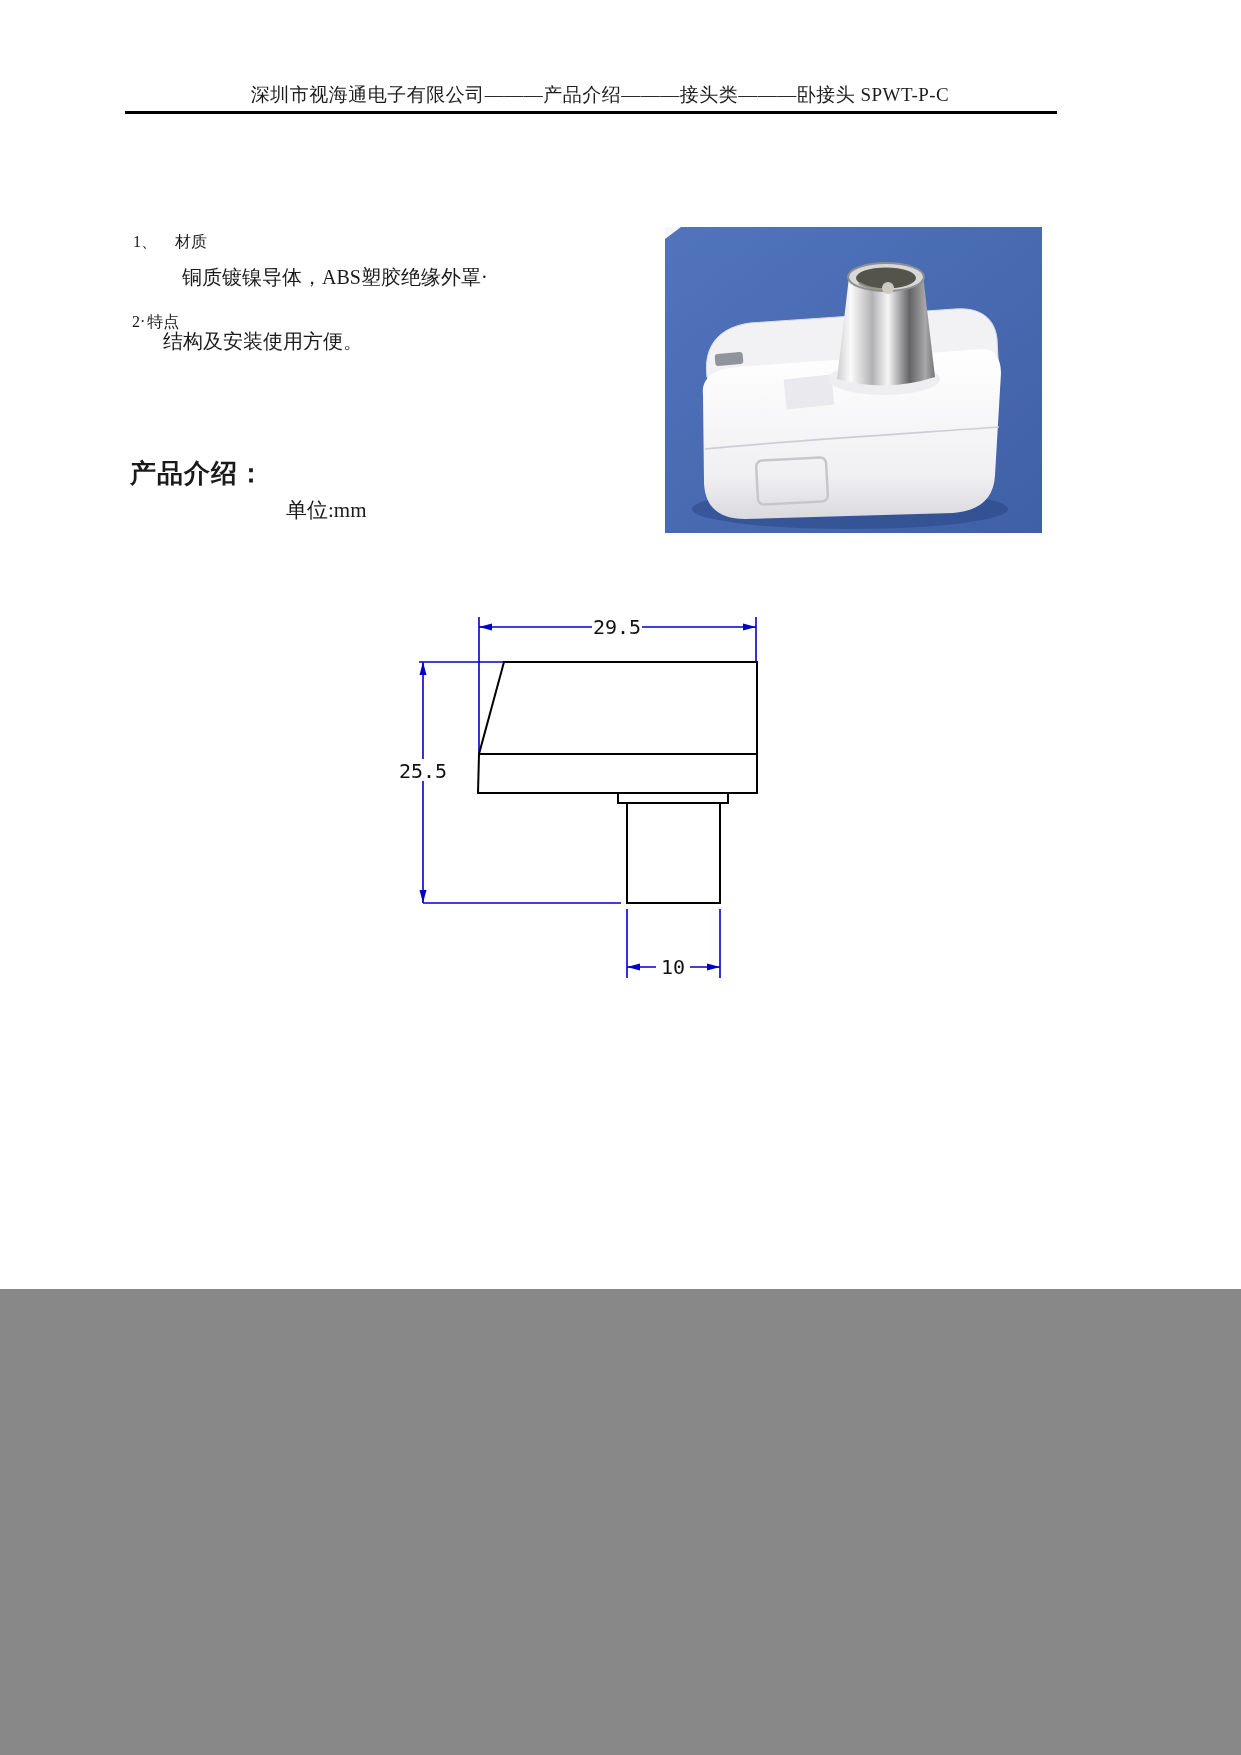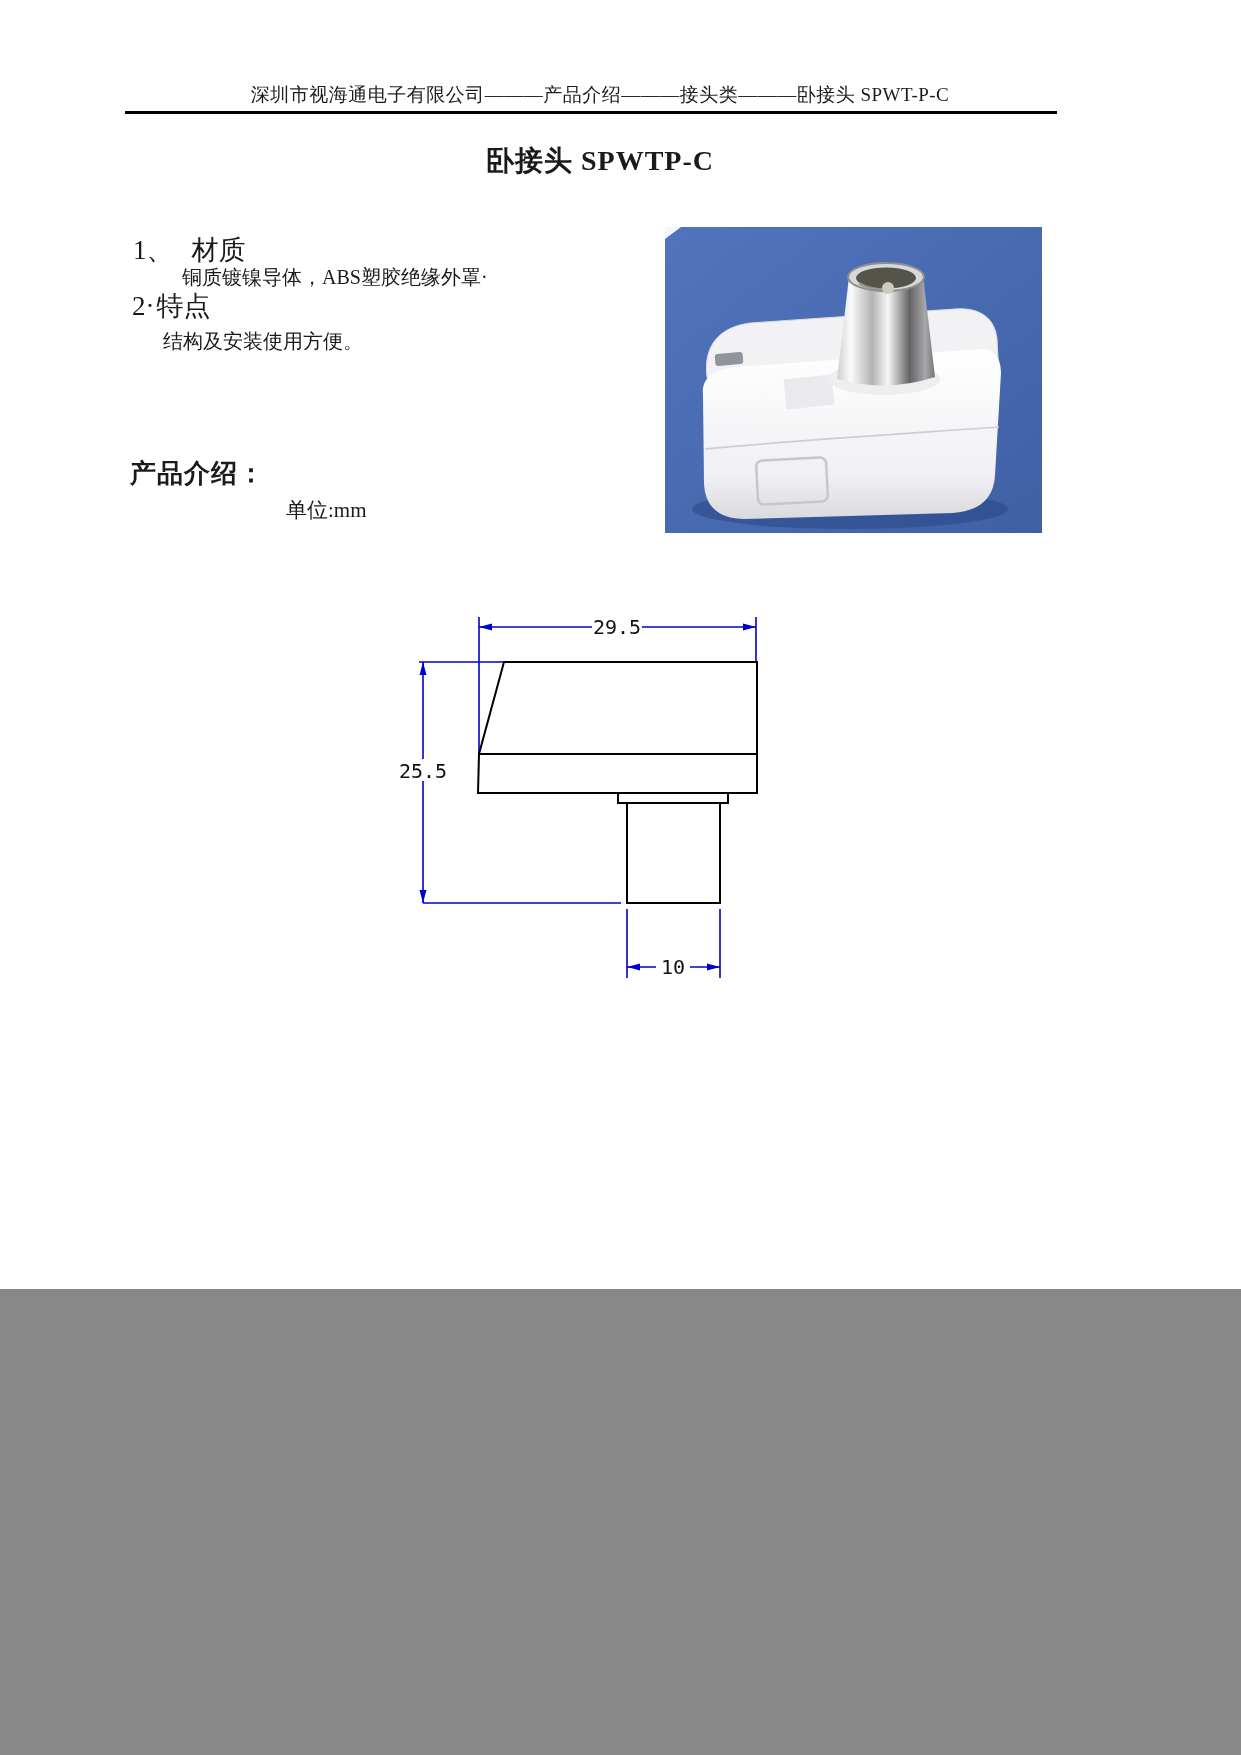--- a/index.html
+++ b/index.html
@@ -29,25 +29,25 @@
   
   .doc-title{
     left:0; top:142px; width:1200px;
     margin:0;
     text-align:center;
     font-size:28px;
     font-weight:bold;
     letter-spacing:1px;
   }
   
-  .spec-head{font-size:27px; white-space:nowrap;}
+  .spec-head{font-size:16px; white-space:nowrap;}
   .spec-body{font-size:20px; white-space:nowrap;}
   .s1h{left:133px; top:232px;}
   .s1b{left:182px; top:264px;}
-  .s2h{left:132px; top:288px;}
+  .s2h{left:132px; top:312px;}
   .s2b{left:163px; top:328px;}
   .gap-wide{display:inline-block; width:18px;}
   .gap-narrow{display:inline-block; width:2px;}
   
   .dim-heading{
     left:130px; top:456px;
     font-size:26px; font-weight:bold;
     letter-spacing:1px;
     margin:0;
   }
@@ -69,21 +69,20 @@
   .label-bg{fill:#ffffff;}
 </style>
 </head>
 <body>
 
 <div class="page">
 
   <div class="abs header-line">深圳市视海通电子有限公司———产品介绍———接头类———卧接头 SPWT-P-C</div>
   <div class="abs header-rule"></div>
 
-  <h1 class="abs doc-title">卧接头  SPWTP-C</h1>
 
   <div class="abs spec-head s1h">
     <span>1、</span><span class="gap-wide"></span><span>材质</span>
   </div>
   <div class="abs spec-body s1b">铜质镀镍导体，ABS塑胶绝缘外罩·</div>
 
   <div class="abs spec-head s2h">
     <span>2·</span><span class="gap-narrow"></span><span>特点</span>
   </div>
   <div class="abs spec-body s2b">结构及安装使用方便。</div>

